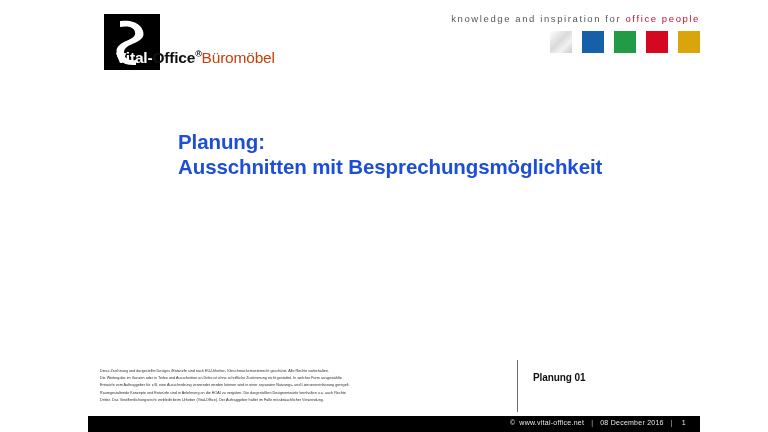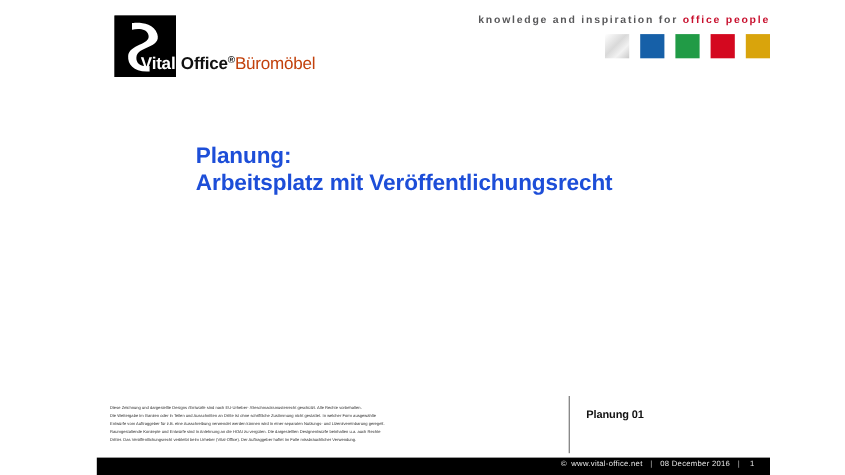--- a/index.html
+++ b/index.html
@@ -55,21 +55,20 @@
     left: 12px;
     top: 36px;
     white-space: nowrap;
     font-size: 15.5px;
     line-height: 1;
     letter-spacing: -0.2px;
   }
   .wm-vital {
     color: #ffffff;
     font-weight: 600;
-    margin-left: 12px;
   }
   .wm-office {
     color: #111111;
     font-weight: 700;
   }
   .wm-reg {
     color: #111111;
     font-weight: 700;
     font-size: 9px;
     vertical-align: super;
@@ -78,21 +77,21 @@
     color: #c2410c;
     font-weight: 400;
   }
 
   .tagline {
     position: absolute;
     right: 68px;
     top: 13px;
     font-size: 9.5px;
     letter-spacing: 1.6px;
-    font-weight: 700;
+    font-weight: 400;
     white-space: nowrap;
   }
   .tagline .tg-dark { color: #58585a; }
   .tagline .tg-red  { color: #c8102e; }
 
   .swatches {
     position: absolute;
     right: 68px;
     top: 31px;
     display: flex;
@@ -221,21 +220,21 @@
       <div class="swatch sw-silver"></div>
       <div class="swatch" style="background:#1660a8"></div>
       <div class="swatch" style="background:#219b46"></div>
       <div class="swatch" style="background:#d4081f"></div>
       <div class="swatch" style="background:#d9a40c"></div>
     </div>
   </div>
 
   <div class="title-block">
     <div class="title-line">Planung:</div>
-    <div class="title-line">Arbeitsplatz mit Veröffentlichungsrecht</div>
+    <div class="title-line">Ausschnitten mit Besprechungsmöglichkeit</div>
   </div>
 
   <div class="legal">
     <p>Diese Zeichnung und dargestellte Designs /Entwürfe sind nach EU-Urheber- /Geschmacksmusterrecht geschützt. Alle Rechte vorbehalten.</p>
     <p>Die Weitergabe im Ganzen oder in Teilen und Ausschnitten an Dritte ist ohne schriftliche Zustimmung nicht gestattet. In welcher Form ausgewählte</p>
     <p>Entwürfe vom Auftraggeber für z.B. eine Ausschreibung verwendet werden können wird in einer separaten Nutzungs- und Lizenzvereinbarung geregelt.</p>
     <p>Raumgestaltende Konzepte und Entwürfe sind in Anlehnung an die HOAI zu vergüten. Die dargestellten Designentwürfe beinhalten u.a. auch Rechte</p>
     <p>Dritter. Das Veröffentlichungsrecht verbleibt beim Urheber (Vital-Office). Der Auftraggeber haftet im Falle missbräuchlicher Verwendung.</p>
   </div>
 

